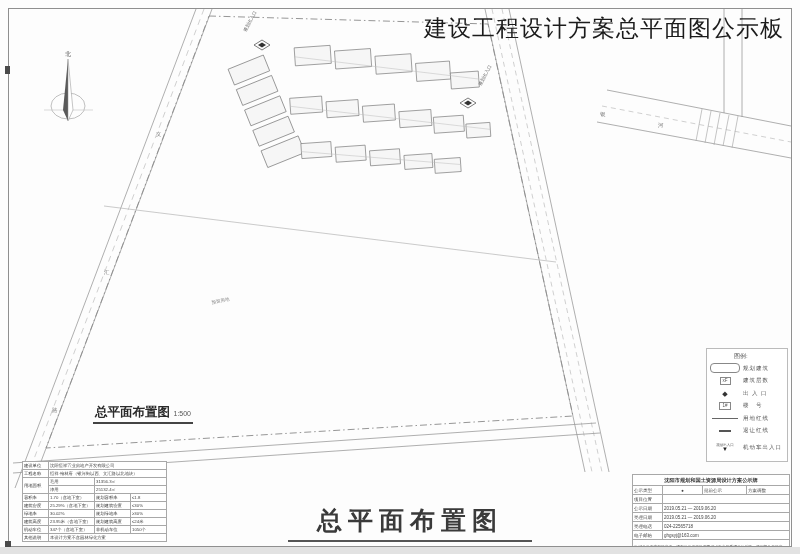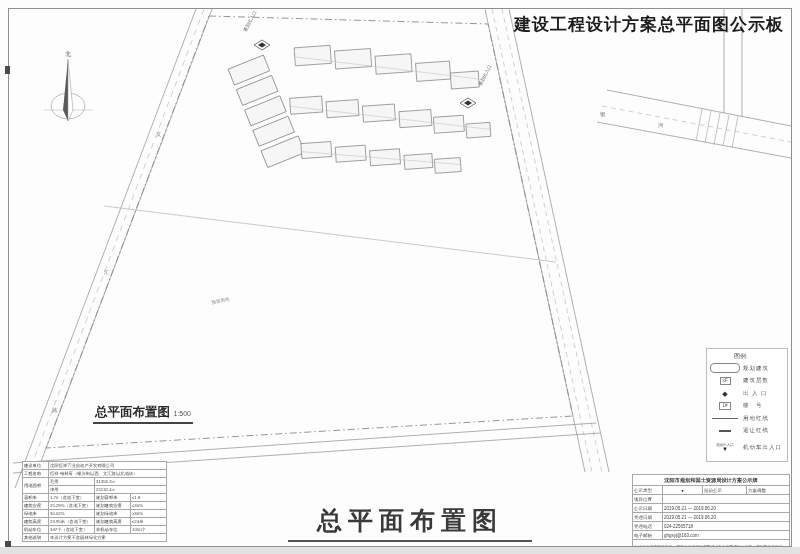--- a/index.html
+++ b/index.html
@@ -4,21 +4,21 @@
 <style>
   html,body{margin:0;padding:0}
   body{width:800px;height:554px;position:relative;background:#fdfdfd;overflow:hidden;
        font-family:"Liberation Sans","DejaVu Sans",sans-serif;color:#222}
   .sheet-frame{position:absolute;left:8px;top:8px;width:782px;height:537px;
        border:1px solid #8f8f8f;pointer-events:none}
   .bottom-shade{position:absolute;left:0;right:0;bottom:0;height:7px;background:#e2e2e2}
   .reg-mark{position:absolute;background:#4a4a4a}
   #plan-svg{position:absolute;left:0;top:0}
 
-  .board-title{position:absolute;top:13px;right:16px;font-size:17px;font-weight:bold;
+  .board-title{position:absolute;top:13px;right:16px;font-size:23px;font-weight:normal;
        letter-spacing:1px;color:#1b1b1b;white-space:nowrap}
 
   .scale-label{position:absolute;left:93px;top:404px;font-size:12.5px;font-weight:bold;
        color:#2a2a2a;border-bottom:2px solid #444;padding:0 2px 1px 2px;white-space:nowrap}
   .scale-label .ratio{font-size:7px;font-weight:normal;color:#555}
 
   .main-title{position:absolute;left:288px;top:504px;width:244px;text-align:center;
        font-family:"Liberation Serif","DejaVu Serif",serif;font-size:25px;font-weight:bold;
        letter-spacing:6px;color:#3a3a3a;border-bottom:2.5px solid #555;padding-bottom:3px}
 

